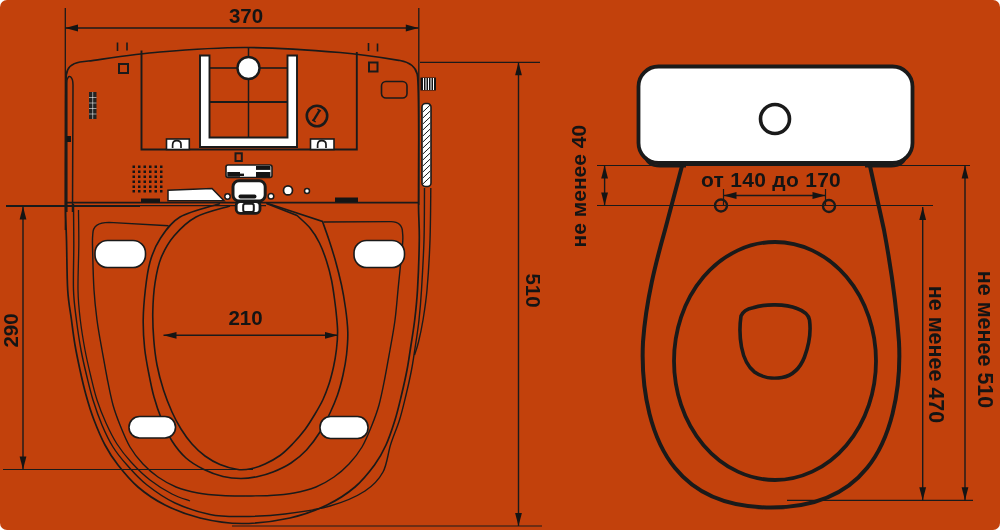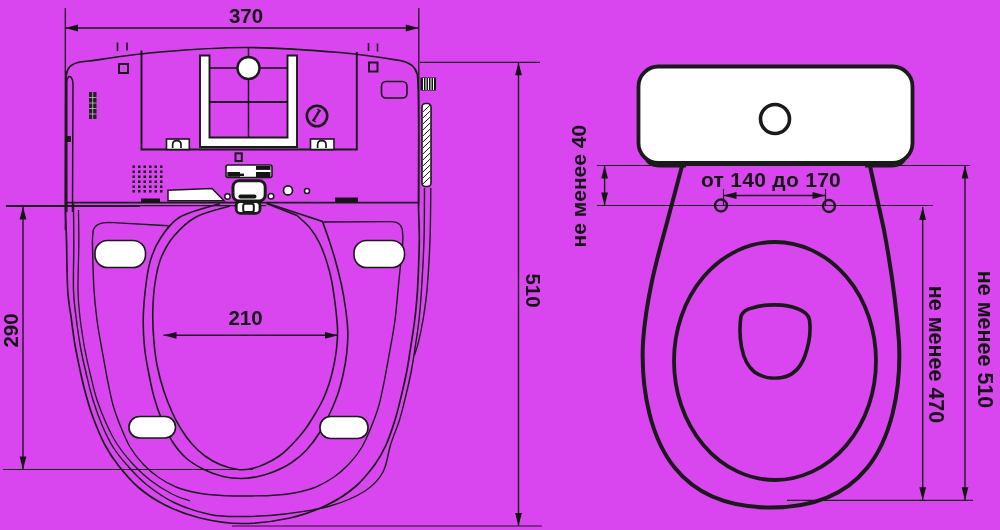--- a/index.html
+++ b/index.html
@@ -1,16 +1,16 @@
 <!DOCTYPE html>
 <html><head>
 <meta charset="utf-8">
 <style>
 html,body{margin:0;padding:0;background:#fff;}
-.wrap{width:1000px;height:530px;position:relative;background:#d946ef;}
+.wrap{width:1000px;height:530px;position:relative;background:#c2410c;border-radius:7px;}
 text{font-family:"Liberation Sans",sans-serif;font-weight:bold;fill:#141414;}
 </style>
 </head>
 <body>
 <div class="wrap">
 <svg width="1000" height="530" viewBox="0 0 1000 530">
 <g fill="none" stroke="#1a1a1a" stroke-width="1.5">
 
 <g>
 <line x1="65.3" y1="8" x2="65.3" y2="230" stroke-width="1.3"></line>

